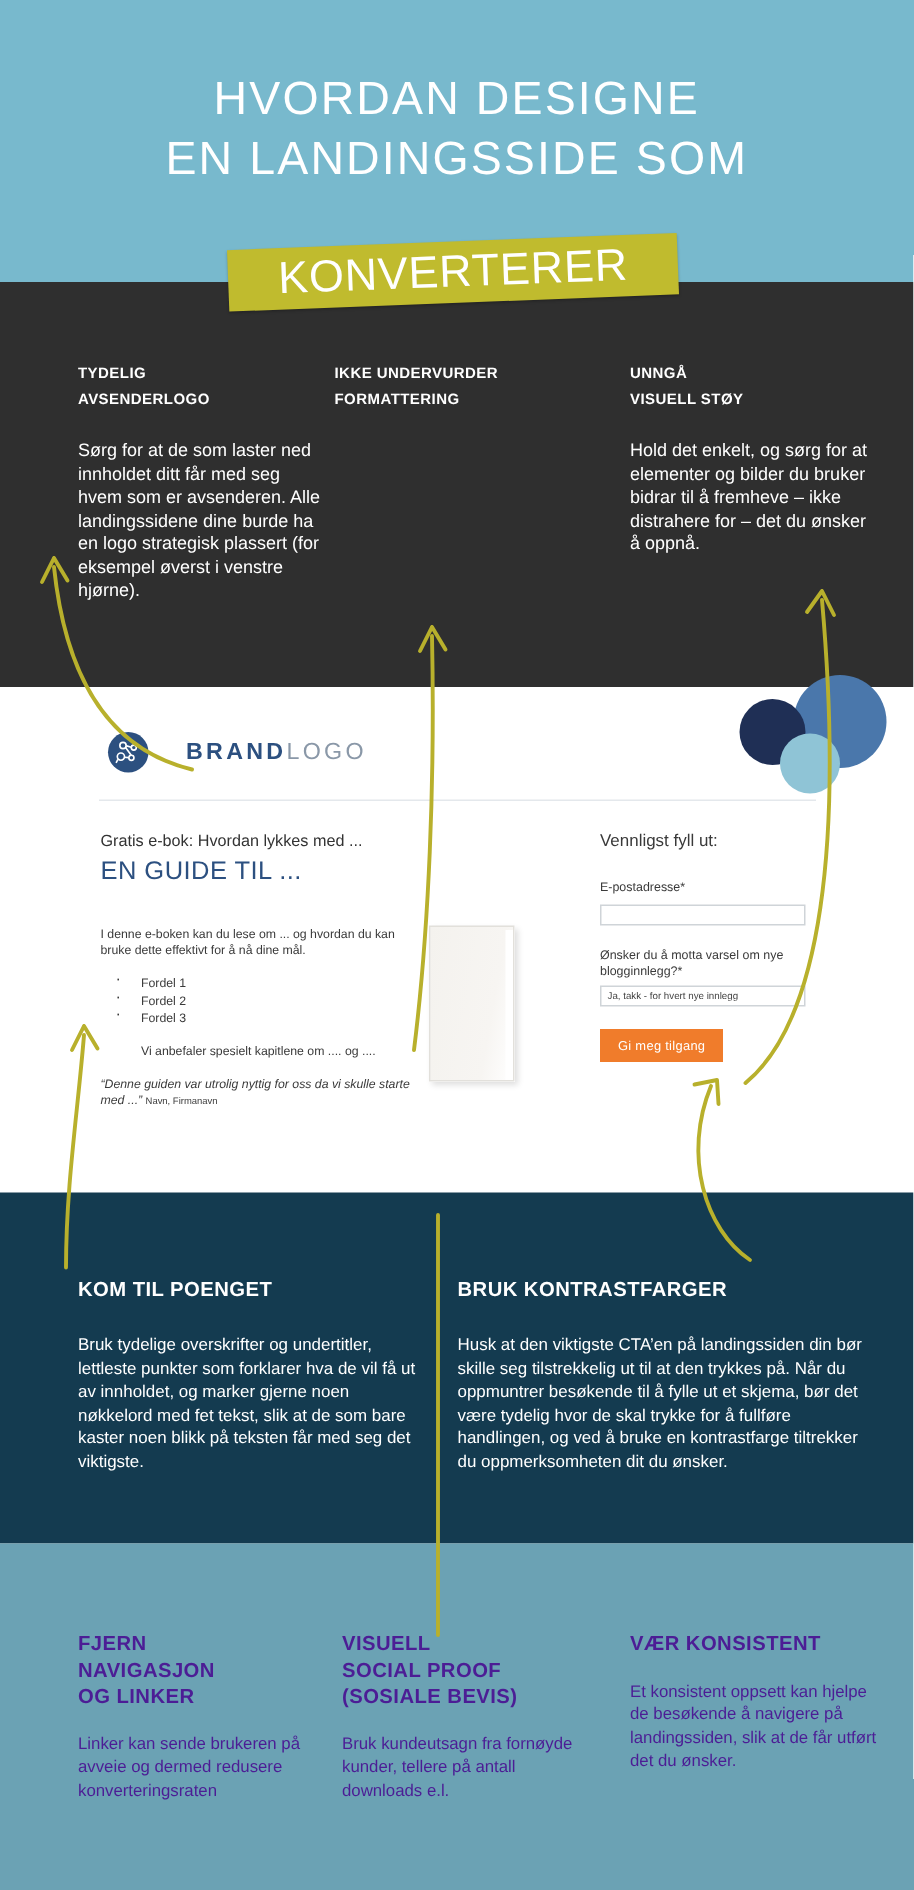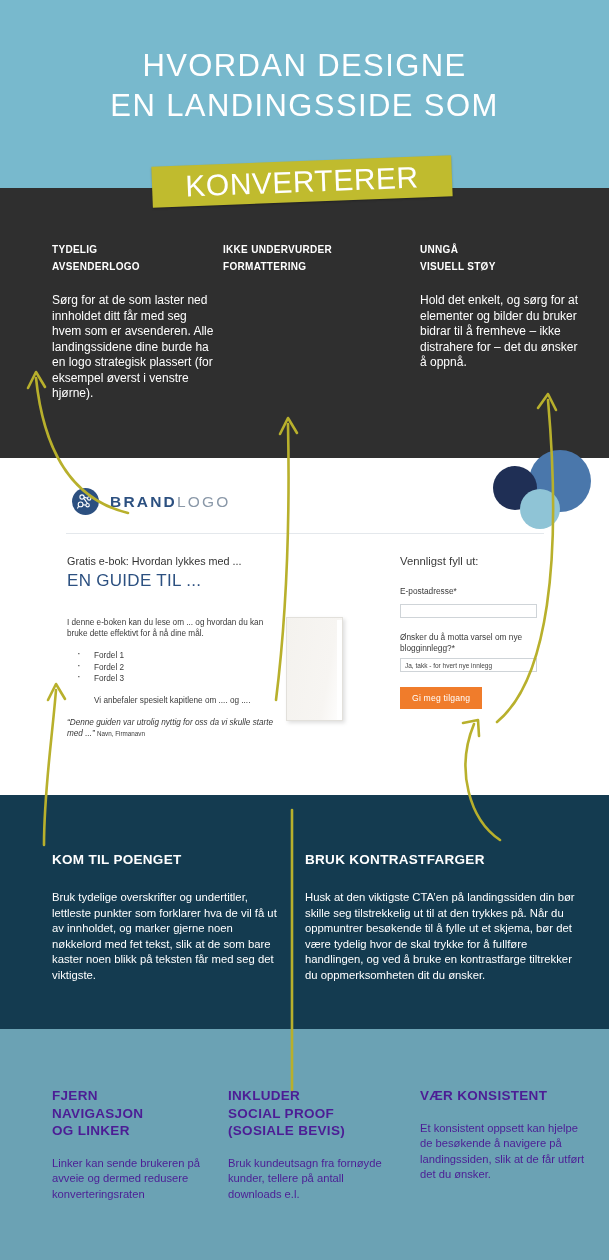--- a/index.html
+++ b/index.html
@@ -60,21 +60,21 @@
   }
   .circles { position: absolute; right: 12px; top: 0px; width: 110px; height: 80px; }
   .circ { position: absolute; border-radius: 50%; }
   .circ-a { width: 62px; height: 62px; background: #4a77ab; left: 42px; top: -8px; }
   .circ-b { width: 44px; height: 44px; background: #1f2f55; left: 6px; top: 8px; }
   .circ-c { width: 40px; height: 40px; background: #8fc4d6; left: 33px; top: 31px; }
 
   .logo-row { position: absolute; left: 72px; top: 30px; display: flex; align-items: center; gap: 11px; }
   .logo-mark { width: 27px; height: 27px; border-radius: 50%; background: #2c5080; position: relative; }
   .logo-mark svg { position: absolute; left: 4px; top: 4px; }
-  .logo-txt { font-size: 15.5px; letter-spacing: 2.2px; font-weight: 600; color: #2c5080; }
+  .logo-txt { font-size: 15.5px; letter-spacing: 2.2px; font-weight: 600; color: #2c5080; margin-left: 14px; }
   .logo-txt .lite { color: #8a98a8; font-weight: 400; }
 
   .divider { position: absolute; left: 66px; top: 75px; width: 478px; height: 1px; background: #e4e8ec; }
 
   .lp-left { position: absolute; left: 67px; top: 97px; width: 215px; }
   .eyebrow { font-size: 10.8px; color: #333; margin-bottom: 4px; }
   .guide-h { font-size: 17px; color: #2c5080; font-weight: 400; letter-spacing: .3px; }
   .lp-body { font-size: 8.2px; color: #3a3a3a; line-height: 11px; margin-top: 26px; }
   .lp-list { list-style: none; margin-top: 11px; }
   .lp-list li { font-size: 8.2px; color: #3a3a3a; line-height: 11.5px; padding-left: 27px; position: relative; }
@@ -241,21 +241,21 @@
     <div class="b-col b1">
       <div class="ttl">
         <div>FJERN</div>
         <div>NAVIGASJON</div>
         <div>OG LINKER</div>
       </div>
       <div class="bdy">Linker kan sende brukeren på avveie og dermed redusere konverteringsraten</div>
     </div>
     <div class="b-col b2">
       <div class="ttl">
-        <div>INKLUDER</div>
+        <div>VISUELL</div>
         <div>SOCIAL PROOF</div>
         <div>(SOSIALE BEVIS)</div>
       </div>
       <div class="bdy">Bruk kundeutsagn fra fornøyde kunder, tellere på antall downloads e.l.</div>
     </div>
     <div class="b-col b3">
       <div class="ttl">
         <div>VÆR KONSISTENT</div>
       </div>
       <div class="bdy">Et konsistent oppsett kan hjelpe de besøkende å navigere på landingssiden, slik at de får utført det du ønsker.</div>

